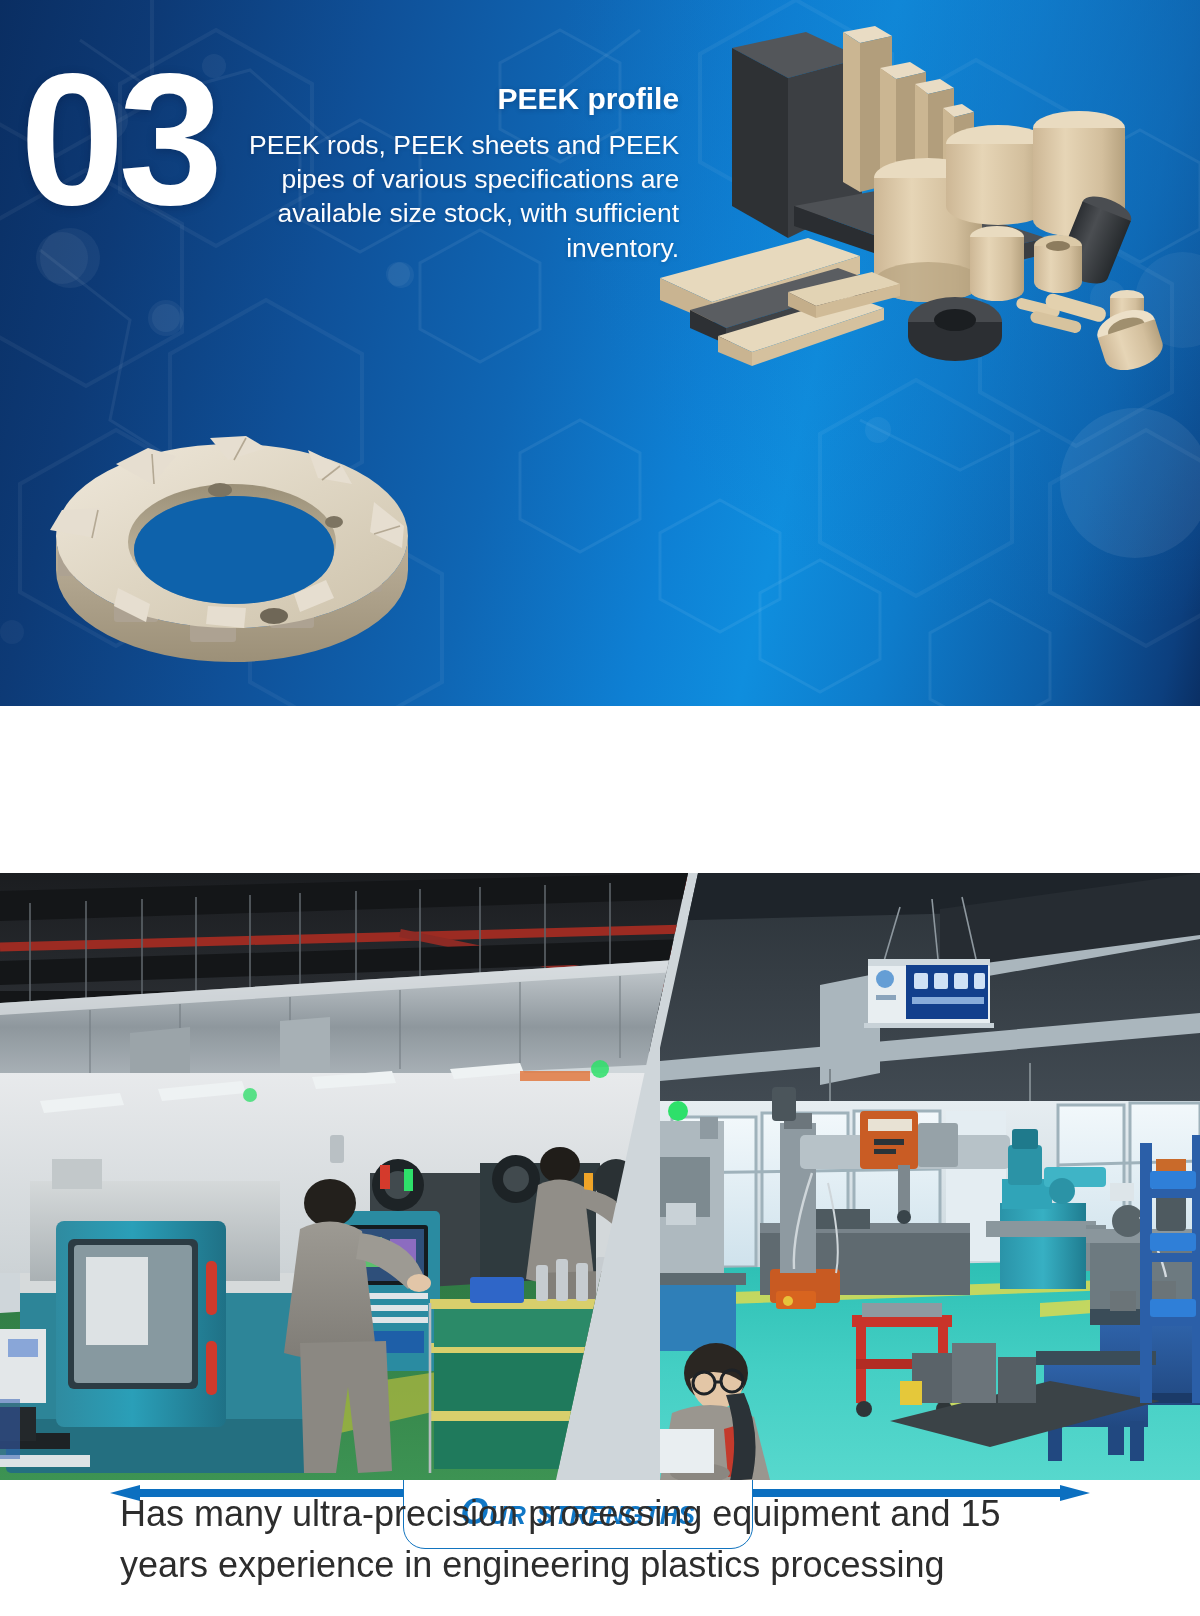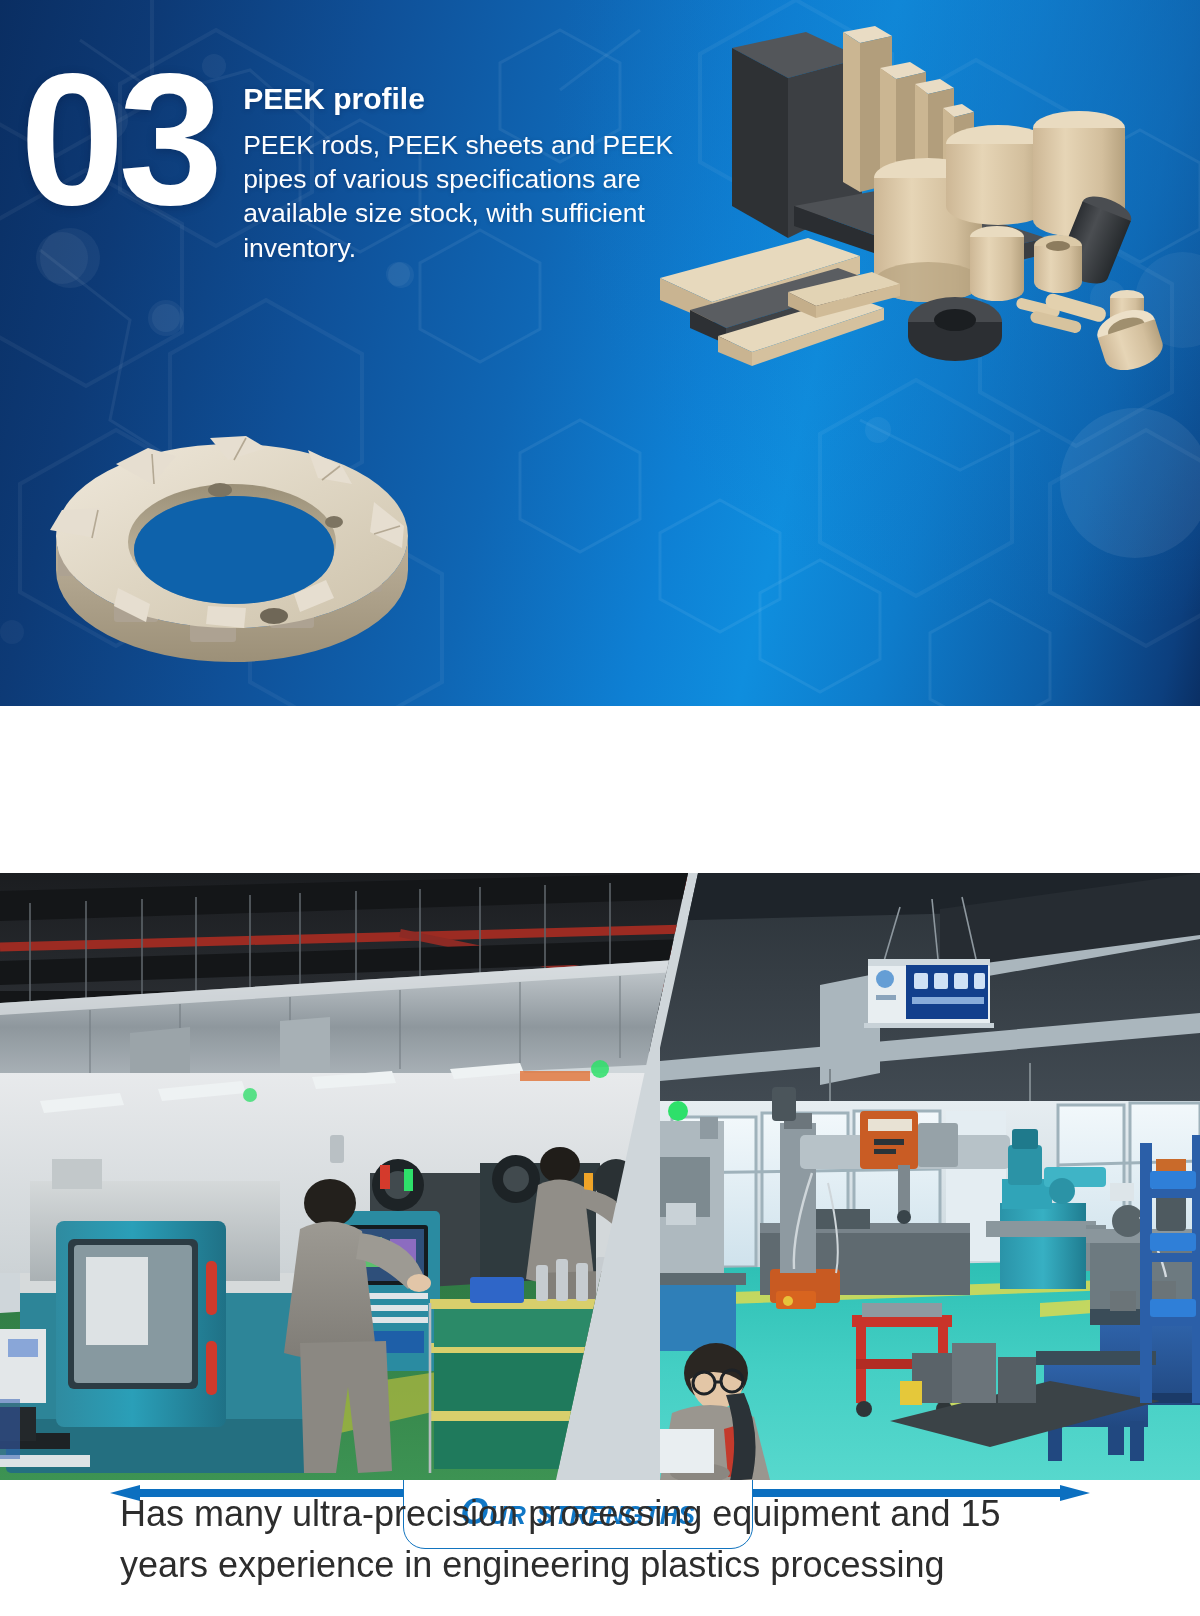--- a/index.html
+++ b/index.html
@@ -21,20 +21,21 @@
         #0a2e62 0%,
         #0d3a76 12%,
         #0f5098 28%,
         #0f66b4 44%,
         #0e80d4 58%,
         #0f8ede 66%,
         #0e7ccb 76%,
         #0d5fa8 88%,
         #0c3f7e 97%,
         #0a2f64 100%);
+    text-align: right;
   }
   .hexlayer { position:absolute; inset:0; opacity:.5; }
   .hexlayer svg { display:block; width:100%; height:100%; }
   .blob {
     position:absolute; border-radius:50%;
     background:rgba(255,255,255,.055);
   }
   .blob.b1 { width:150px; height:150px; left:1060px; top:408px; background:rgba(255,255,255,.07);}
   .blob.b2 { width:96px;  height:96px;  left:1135px; top:252px; background:rgba(255,255,255,.05);}
   .blob.b3 { width:60px;  height:60px;  left:40px;   top:228px; background:rgba(255,255,255,.05);}

